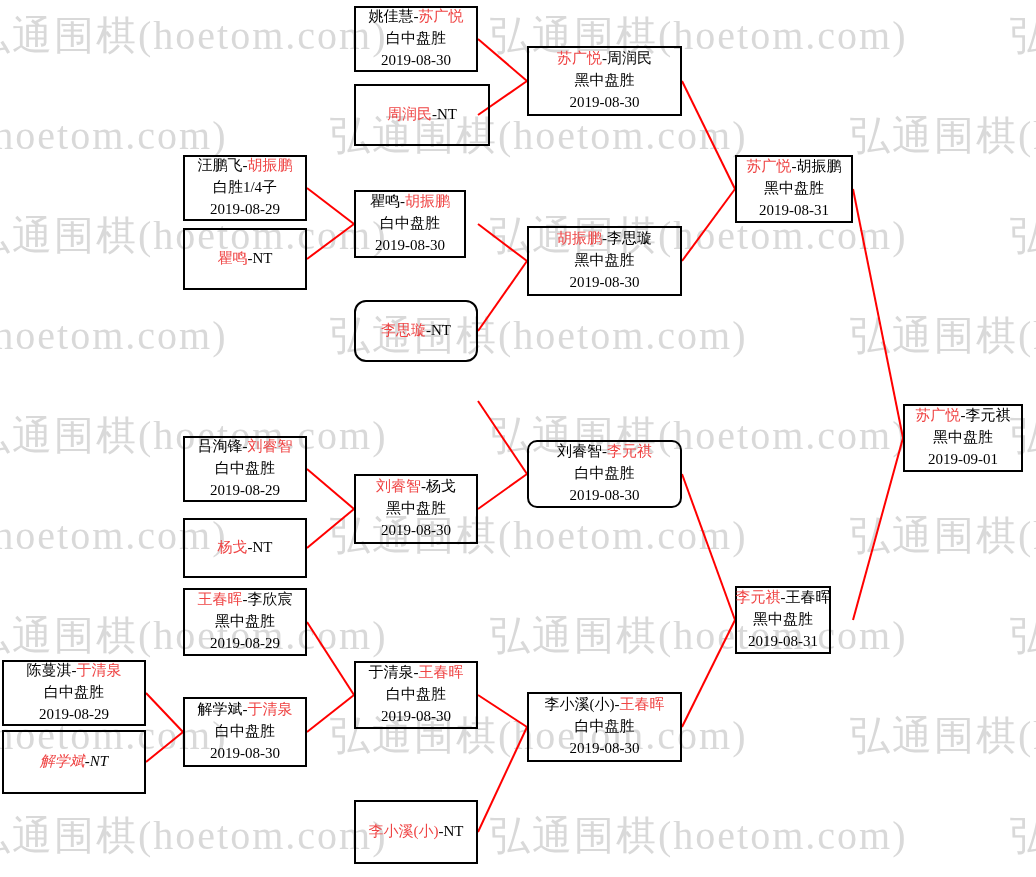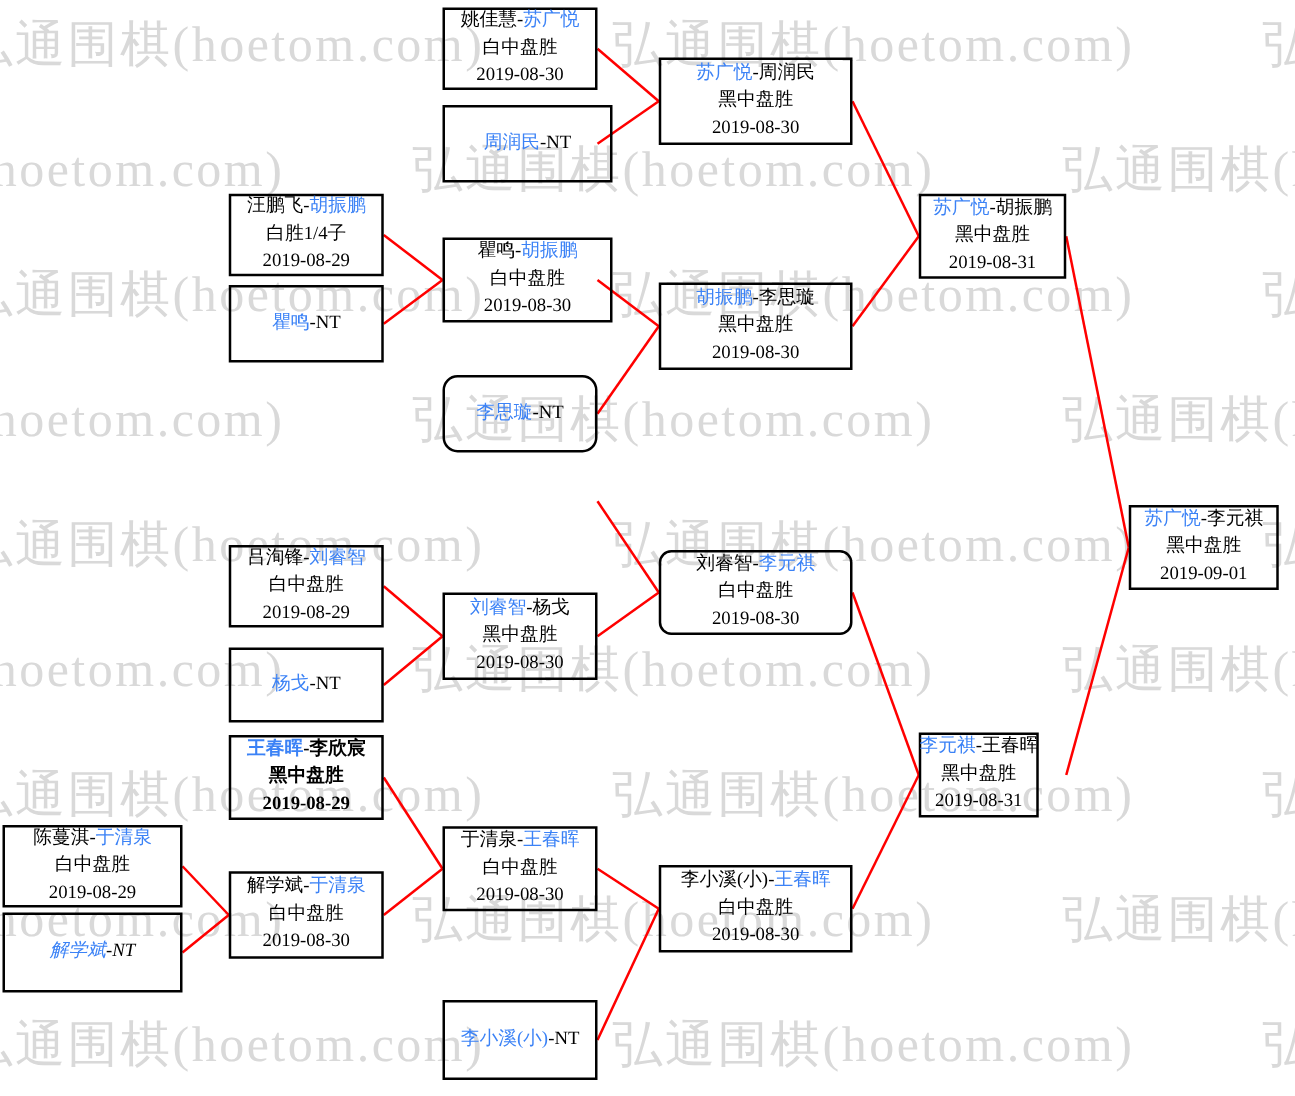--- a/index.html
+++ b/index.html
@@ -31,21 +31,21 @@
     text-align:center;
     font-size:15px;
     line-height:1.45;
     color:#000;
     display:flex;
     flex-direction:column;
     justify-content:center;
     align-items:center;
   }
   .box .ln{display:block;white-space:nowrap;}
-  .red{color:#3b82f6;}
+  .red{color:#ef4444;}
 </style>
 </head>
 <body>
 
 <div id="watermarks">
     <div class="wm" style="left: -30px; top: 8px; color: rgb(217, 217, 217);">弘通围棋(hoetom.com)</div>
     <div class="wm" style="left: 490px; top: 8px; color: rgb(217, 217, 217);">弘通围棋(hoetom.com)</div>
     <div class="wm" style="left: 1010px; top: 8px; color: rgb(217, 217, 217);">弘通围棋(hoetom.com)</div>
     <div class="wm" style="left: -190px; top: 108px; color: rgb(217, 217, 217);">弘通围棋(hoetom.com)</div>
     <div class="wm" style="left: 330px; top: 108px; color: rgb(217, 217, 217);">弘通围棋(hoetom.com)</div>
@@ -111,21 +111,21 @@
       <span class="ln">2019-08-30</span>
     </div>
     <div class="box" style="left: 183px; top: 155px; width: 124px; height: 66px; border-color: rgb(0, 0, 0);">
       <span class="ln"><span>汪鹏飞</span><span>-</span><span class="red">胡振鹏</span></span>
       <span class="ln">白胜1/4子</span>
       <span class="ln">2019-08-29</span>
     </div>
     <div class="box" style="left: 183px; top: 228px; width: 124px; height: 62px; border-color: rgb(0, 0, 0);">
       <span class="ln"><span class="red">瞿鸣</span><span>-</span><span>NT</span></span>
     </div>
-    <div class="box" style="left: 354px; top: 190px; width: 136px; height: 68px; border-color: rgb(0, 0, 0);">
+    <div class="box" style="left: 354px; top: 190px; width: 112px; height: 68px; border-color: rgb(0, 0, 0);">
       <span class="ln"><span>瞿鸣</span><span>-</span><span class="red">胡振鹏</span></span>
       <span class="ln">白中盘胜</span>
       <span class="ln">2019-08-30</span>
     </div>
     <div class="box" style="left: 354px; top: 300px; width: 124px; height: 62px; border-color: rgb(0, 0, 0); border-radius: 12px;">
       <span class="ln"><span class="red">李思璇</span><span>-</span><span>NT</span></span>
     </div>
     <div class="box" style="left: 527px; top: 226px; width: 155px; height: 70px; border-color: rgb(0, 0, 0);">
       <span class="ln"><span class="red">胡振鹏</span><span>-</span><span>李思璇</span></span>
       <span class="ln">黑中盘胜</span>
@@ -147,21 +147,21 @@
     <div class="box" style="left: 354px; top: 474px; width: 124px; height: 70px; border-color: rgb(0, 0, 0);">
       <span class="ln"><span class="red">刘睿智</span><span>-</span><span>杨戈</span></span>
       <span class="ln">黑中盘胜</span>
       <span class="ln">2019-08-30</span>
     </div>
     <div class="box" style="left: 527px; top: 440px; width: 155px; height: 68px; border-color: rgb(0, 0, 0); border-radius: 10px;">
       <span class="ln"><span>刘睿智</span><span>-</span><span class="red">李元祺</span></span>
       <span class="ln">白中盘胜</span>
       <span class="ln">2019-08-30</span>
     </div>
-    <div class="box" style="left: 183px; top: 588px; width: 124px; height: 68px; border-color: rgb(0, 0, 0); font-weight: bold;">
+    <div class="box" style="left: 183px; top: 588px; width: 124px; height: 68px; border-color: rgb(0, 0, 0);">
       <span class="ln"><span class="red">王春晖</span><span>-</span><span>李欣宸</span></span>
       <span class="ln">黑中盘胜</span>
       <span class="ln">2019-08-29</span>
     </div>
     <div class="box" style="left: 2px; top: 660px; width: 144px; height: 66px; border-color: rgb(0, 0, 0);">
       <span class="ln"><span>陈蔓淇</span><span>-</span><span class="red">于清泉</span></span>
       <span class="ln">白中盘胜</span>
       <span class="ln">2019-08-29</span>
     </div>
     <div class="box" style="left: 2px; top: 730px; width: 144px; height: 64px; border-color: rgb(0, 0, 0); font-style: italic;">

